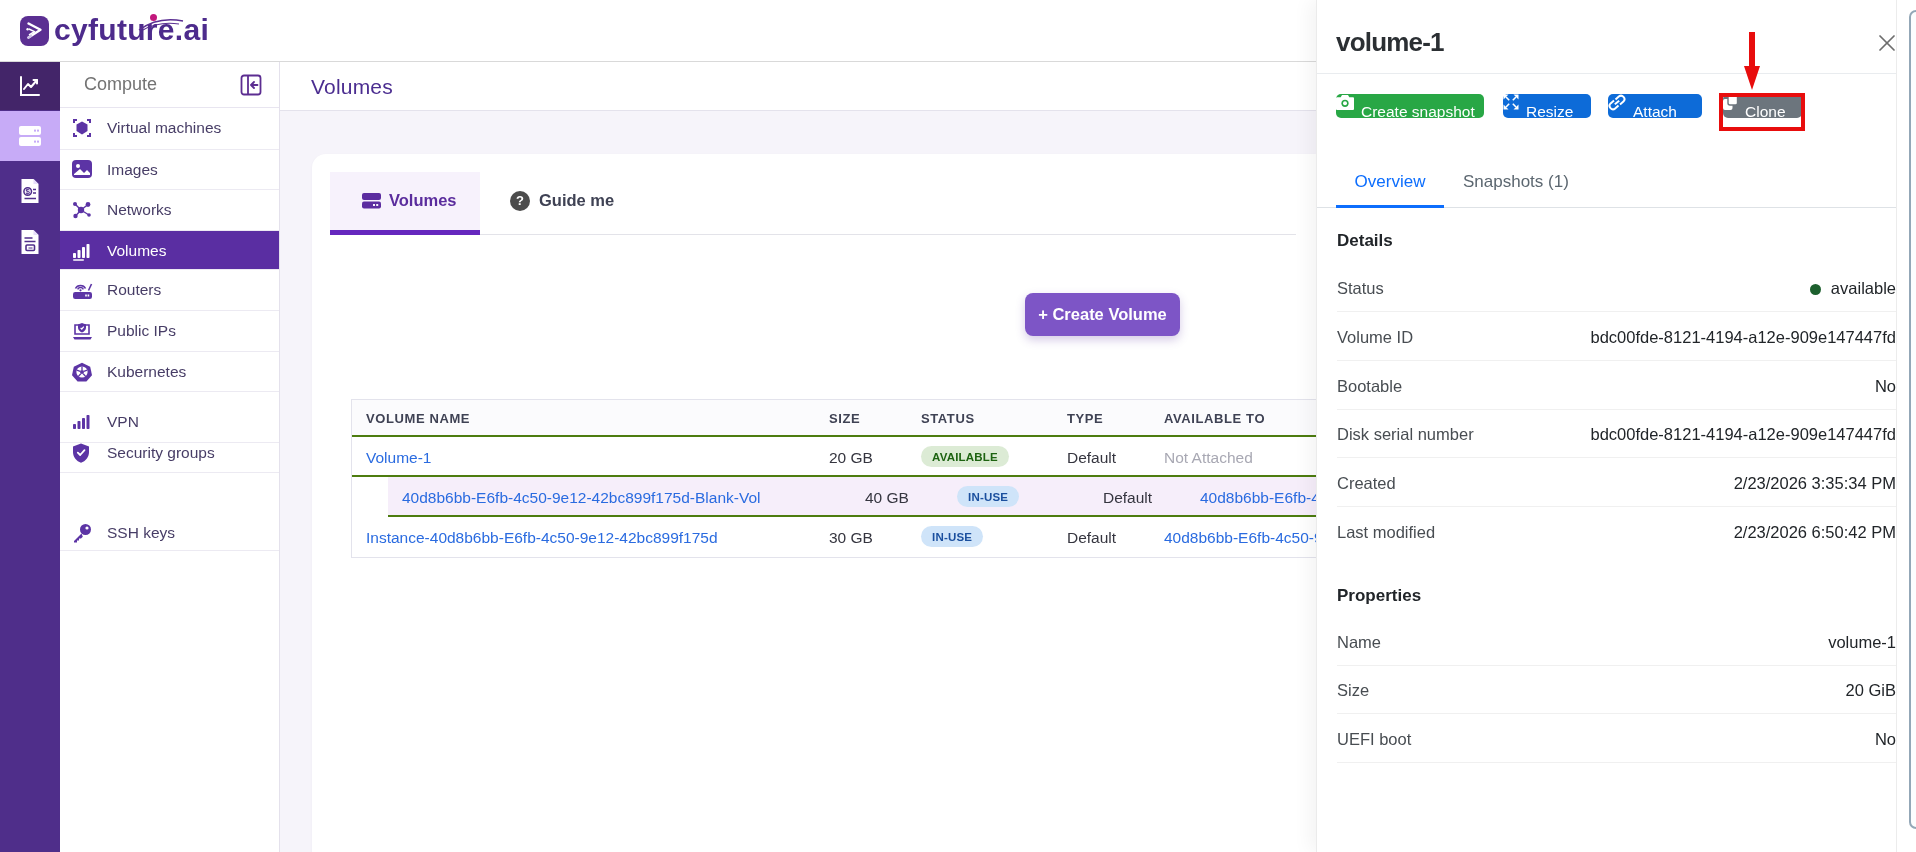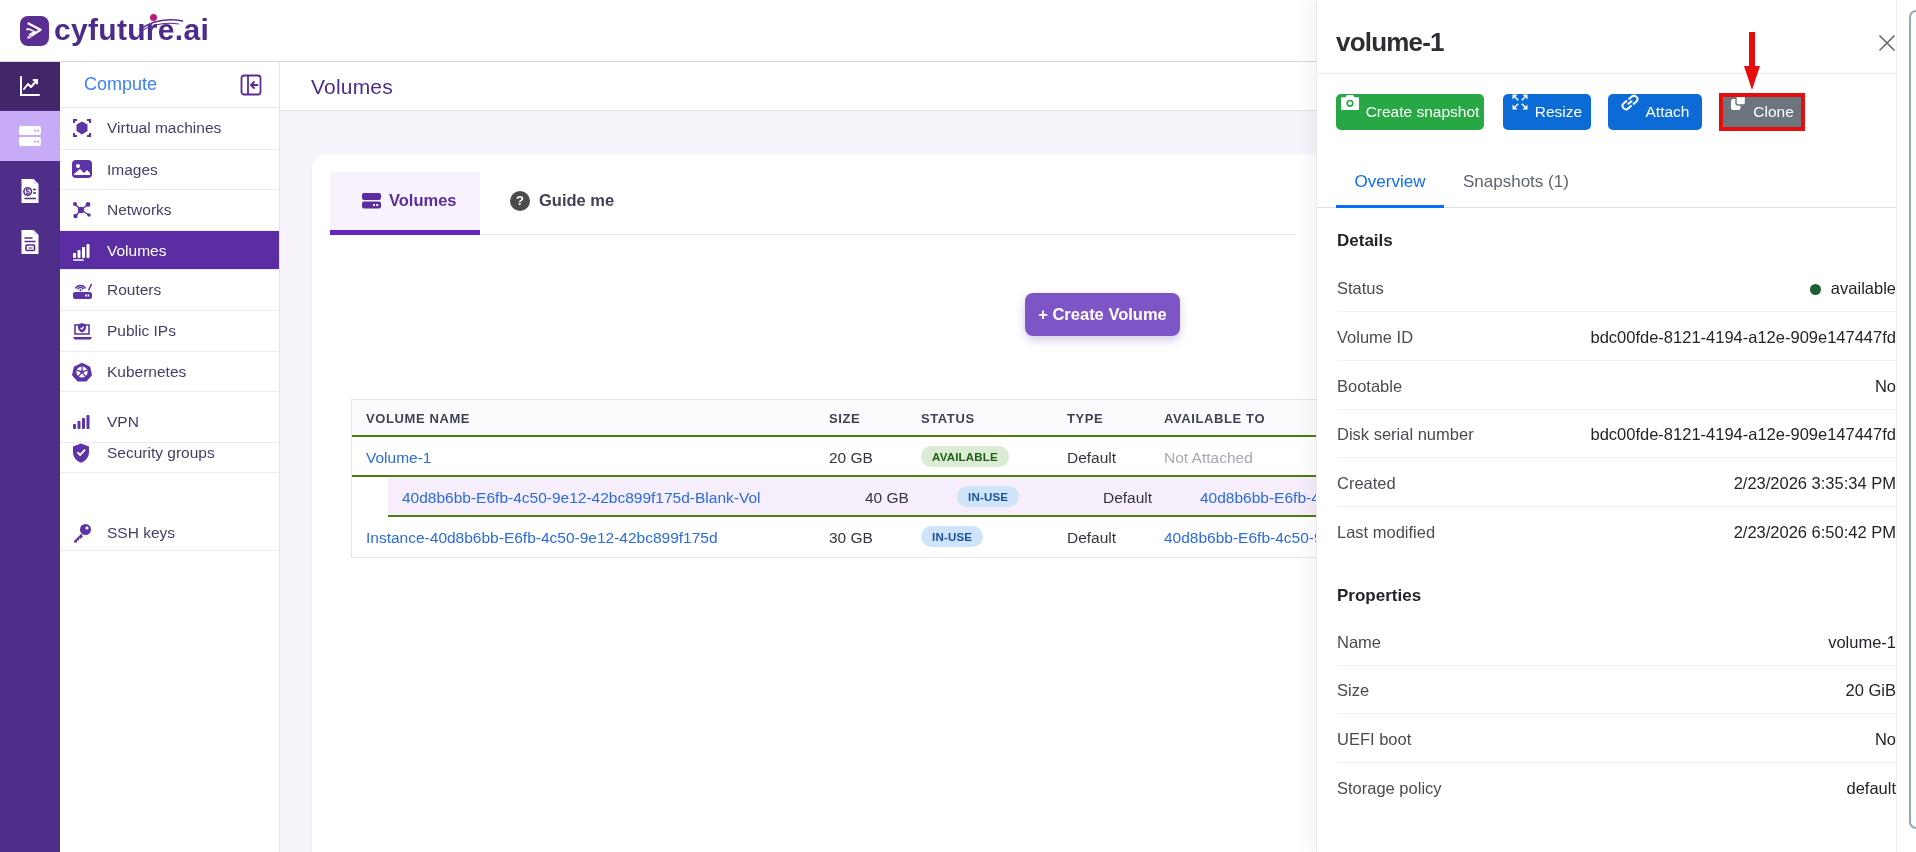--- a/index.html
+++ b/index.html
@@ -16,21 +16,21 @@
 
 
 #rail { left:0; top:62px; width:60px; height:790px; background:#4f2e8a; }
 #rail .topbox { position:absolute; left:0; top:0; width:60px; height:48px; background:#432569; }
 #rail .selbox { position:absolute; left:0; top:49px; width:60px; height:50px; background:#c7abf7; }
 .railicon { position:absolute; left:50%; transform:translateX(-50%); }
 
 
 #sidenav { left:60px; top:62px; width:220px; height:790px; background:#fff; border-right:1px solid #e4e1ec; }
 #sn-head { position:absolute; left:0; top:0; width:100%; height:46px; border-bottom:1px solid #e8e5f0; }
-#sn-head .t { position:absolute; left:24px; top:12px; font-size:18px; color:#3b82f6; }
+#sn-head .t { position:absolute; left:24px; top:12px; font-size:18px; color:#737373; }
 .mi { position:absolute; left:0; width:219px; height:40px; border-bottom:1px solid #eceaf2; }
 .mi .ic { position:absolute; left:12px; top:10px; width:22px; height:20px; color:#5c34a5; }
 .mi .tx { position:absolute; left:47px; top:11px; font-size:15.5px; color:#473d66; }
 .mi.sel { background:#5a2ea2; }
 .mi.sel .tx { color:#fff; }
 .mi.sel .ic { color:#fff; }
 
 
 #mainbg { left:280px; top:111px; width:1036px; height:741px; background:#f6f4fa; }
 #titlebar { left:280px; top:62px; width:1036px; height:49px; background:#fff; border-bottom:1px solid #e4e2ec; }
@@ -65,21 +65,21 @@
 .pill.avail { background:#dcebd5; color:#1d6311; }
 .pill.inuse { background:#cfe4f9; color:#1b4f9e; }
 .rowalt { background:#f6eefa;margin-left:36px; }
 .muted { color:#a8a8b3; }
 
 
 #panel { left:1316px; top:0; width:600px; height:852px; background:#fff; border-left:1px solid #ebebeb; box-shadow:-6px 0 18px rgba(0,0,0,0.05); }
 #panel .title { position:absolute; left:19px; top:27px; font-size:26px; font-weight:600; color:#2b2f33; letter-spacing:-0.8px; }
 #panel .hr1 { position:absolute; left:0; top:73px; width:580px; height:1px; background:#e9ecef; }
 
-.pbtn { position:absolute; top:94px; height:36px; border-radius:5px; color:#fff; font-size:15.5px; text-align:center; white-space:nowrap; }
+.pbtn { position:absolute; top:94px; height:24px; border-radius:5px; color:#fff; font-size:15.5px; text-align:left; white-space:nowrap; }
 .pbtn .lab { display:inline-block; line-height:36px; vertical-align:top; }
 .pbtn .bic { display:inline-block; vertical-align:middle; margin:-3px 7px 0 0; }
 #btn-snap { left:19px; width:148px; background:#28a745; }
 #btn-resize { left:186px; width:88px; background:#0d6bd8; }
 #btn-attach { left:291px; width:94px; background:#0d6bd8; }
 #btn-clone { left:406px; width:79px; background:#6c757d; }
 
 #redbox { left:1719px; top:93px; width:86px; height:38px; border:4px solid #e80d0d; }
 #redarrow { left:1738px; top:32px; width:28px; height:60px; }
 
@@ -388,24 +388,20 @@
         <span class="val">volume-1</span>
       </div>
     <div class="prow bb" style="top:665.4px;">
         <span class="lab">Size</span>
         <span class="val">20 GiB</span>
       </div>
     <div class="prow bb" style="top:714.2px;">
         <span class="lab">UEFI boot</span>
         <span class="val">No</span>
       </div>
-    <div class="prow" style="top:763px;">
-        <span class="lab">Storage policy</span>
-        <span class="val">default</span>
-      </div>
   </div>
 
   <div class="abs" id="sbline"></div>
   <div class="abs" id="sbthumb"></div>
 
   <svg class="abs" id="redarrow" viewBox="0 0 28 60">
     <rect x="11" y="0" width="6" height="36" fill="#e80d0d"></rect>
     <polygon points="6,34 22,34 14,58" fill="#e80d0d"></polygon>
   </svg>
   <div class="abs" id="redbox"></div>

